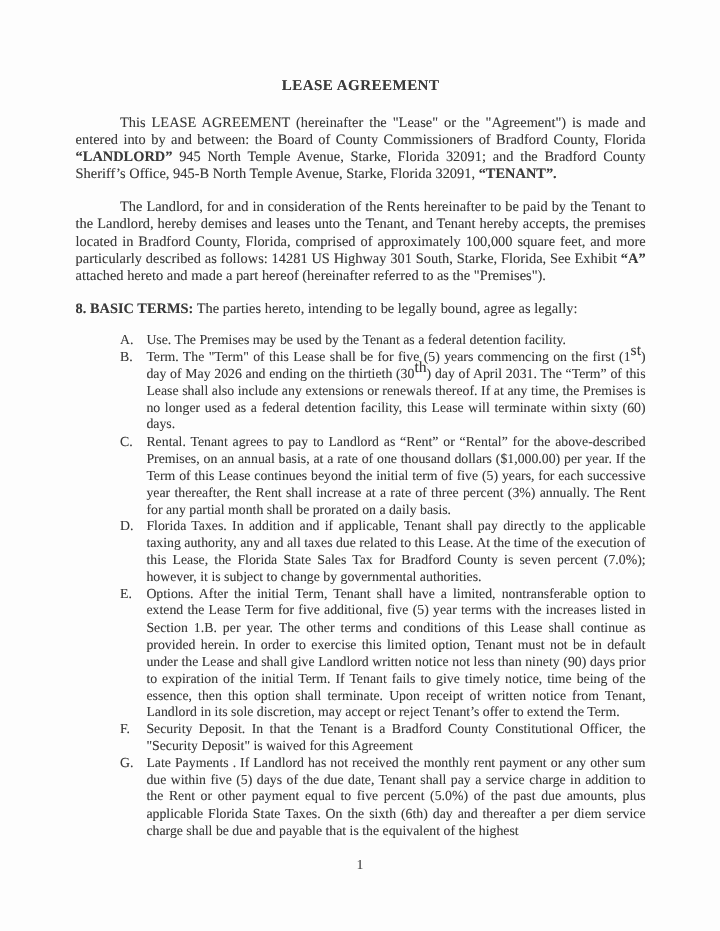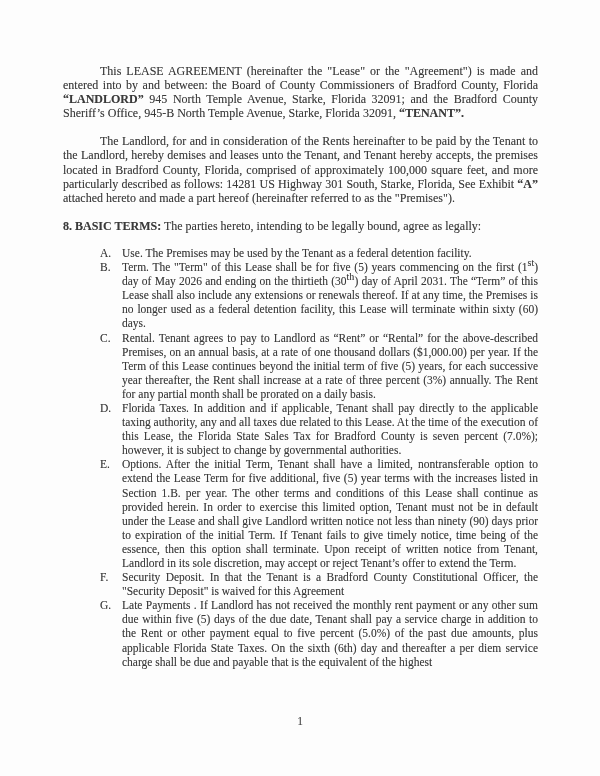--- a/index.html
+++ b/index.html
@@ -51,21 +51,21 @@
   }
   .term-letter {
     flex: 0 0 22px;
     width: 22px;
   }
   .term-content {
     flex: 1;
     text-align: justify;
   }
   .term-content sup, .para sup {
-    font-size: 10px;
+    font-size: 13px;
     line-height: 0;
     vertical-align: super;
   }
   .bold-seg {
     font-weight: bold;
   }
   .page-number {
     position: absolute;
     top: 715px;
     left: 0;
@@ -74,20 +74,21 @@
     font-size: 11.5px;
     color: #4a4a4a;
     text-shadow: 0 0 0.4px rgba(40,40,40,0.35);
   }
 </style>
 </head>
 <body>
 
 <div class="page">
 
+  <h1 class="doc-title">LEASE AGREEMENT</h1>
 
   <p class="para first-indent"><span>This LEASE AGREEMENT (hereinafter the "Lease" or the "Agreement") is made and entered into by and between: the Board of County Commissioners of Bradford County, Florida </span><span class="bold-seg">“LANDLORD”</span><span> 945 North Temple Avenue, Starke, Florida 32091; and the Bradford County Sheriff’s Office, 945-B North Temple Avenue, Starke, Florida 32091, </span><span class="bold-seg">“TENANT”.</span></p>
 
   <p class="para first-indent"><span>The Landlord, for and in consideration of the Rents hereinafter to be paid by the Tenant to the Landlord, hereby demises and leases unto the Tenant, and Tenant hereby accepts, the premises located in Bradford County, Florida, comprised of approximately 100,000 square feet, and more particularly described as follows: 14281 US Highway 301 South, Starke, Florida, See Exhibit </span><span class="bold-seg">“A”</span><span> attached hereto and made a part hereof (hereinafter referred to as the "Premises").</span></p>
 
   <p class="para heading-para"><span class="bold-seg">8. BASIC TERMS:</span><span> The parties hereto, intending to be legally bound, agree as legally:</span></p>
 
   <div class="terms-list">
 
     <div class="term-item">

